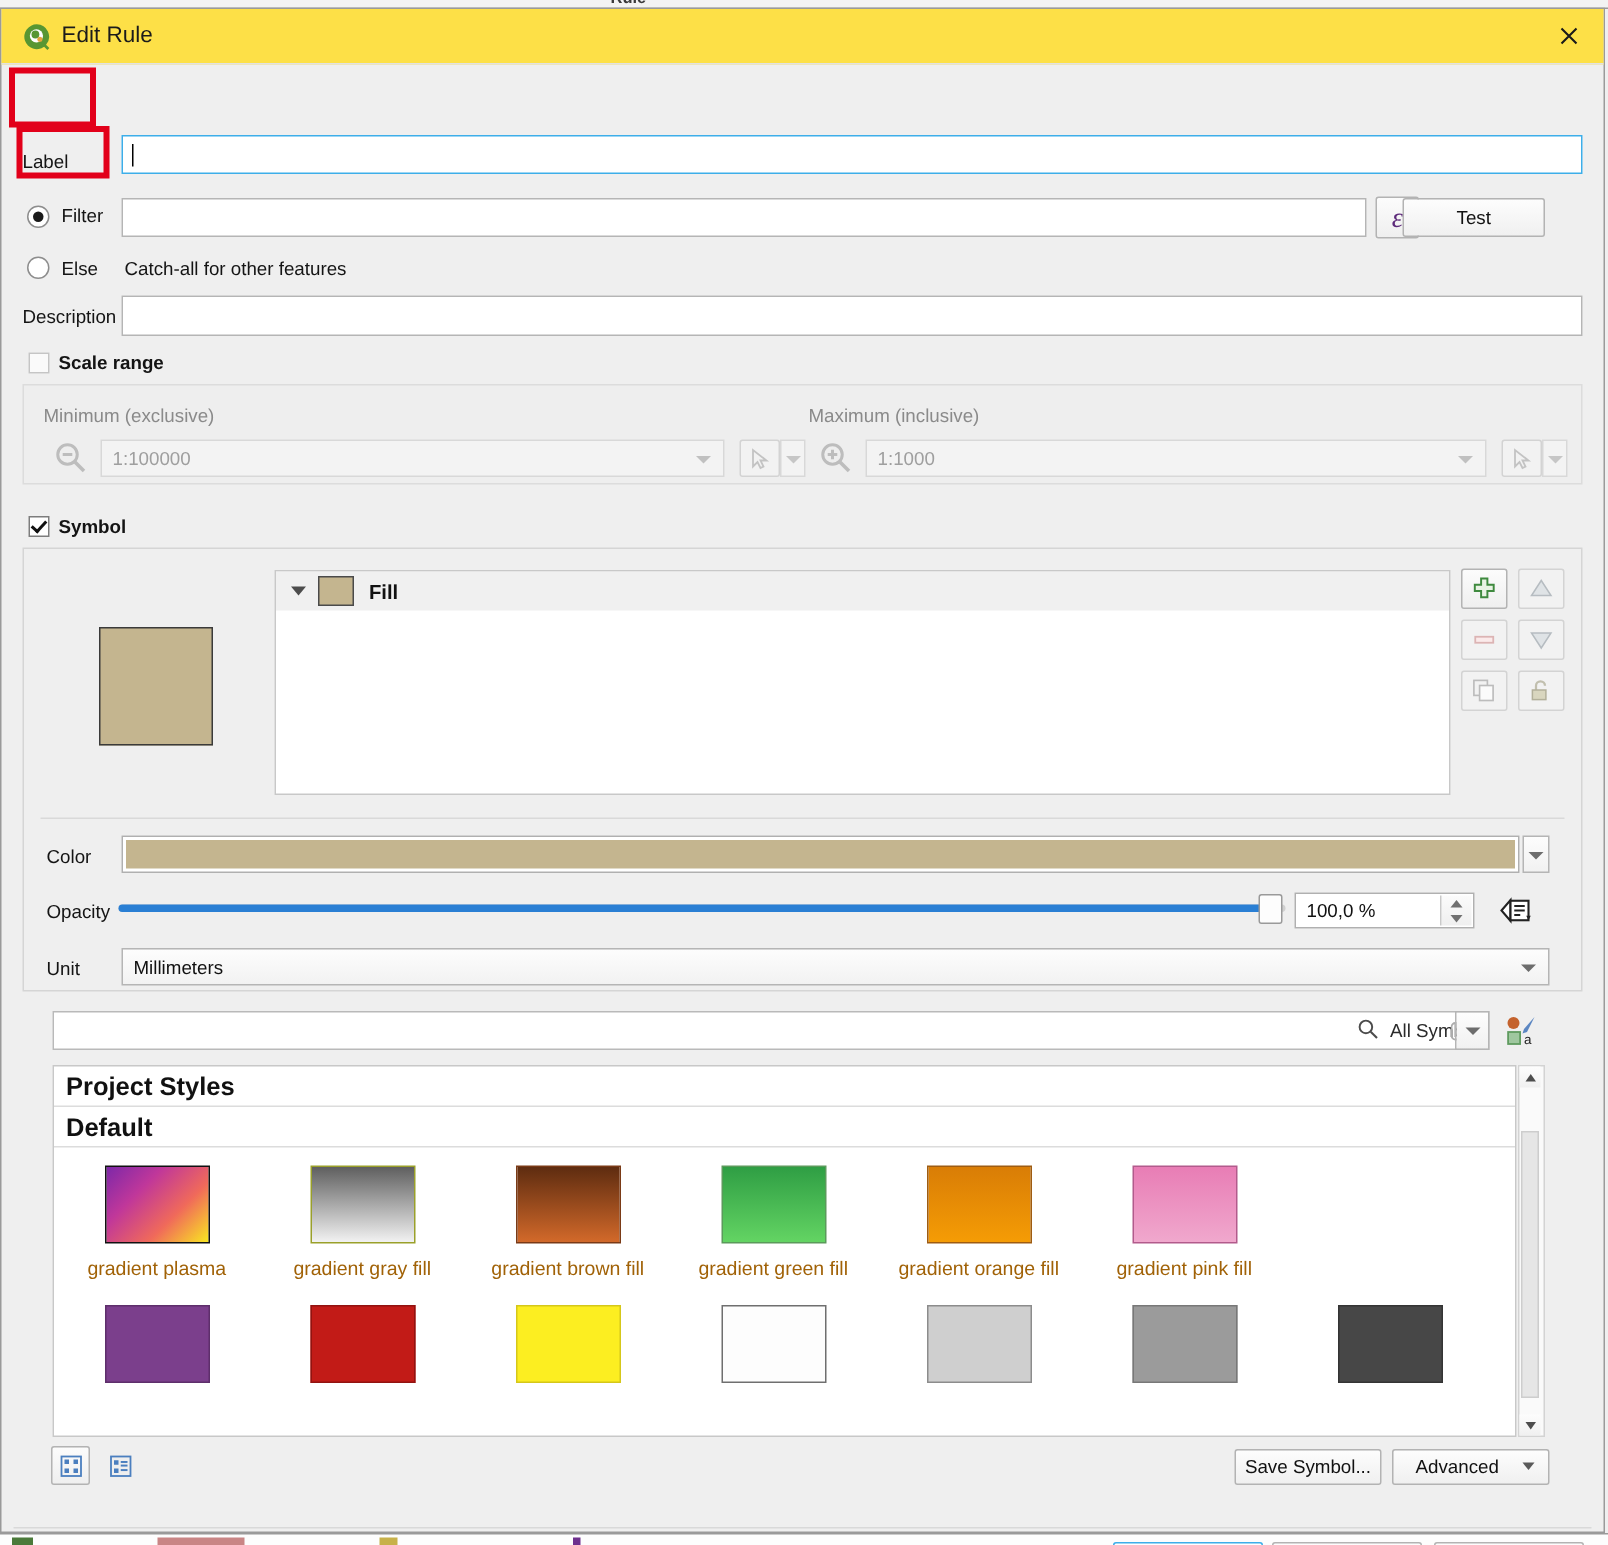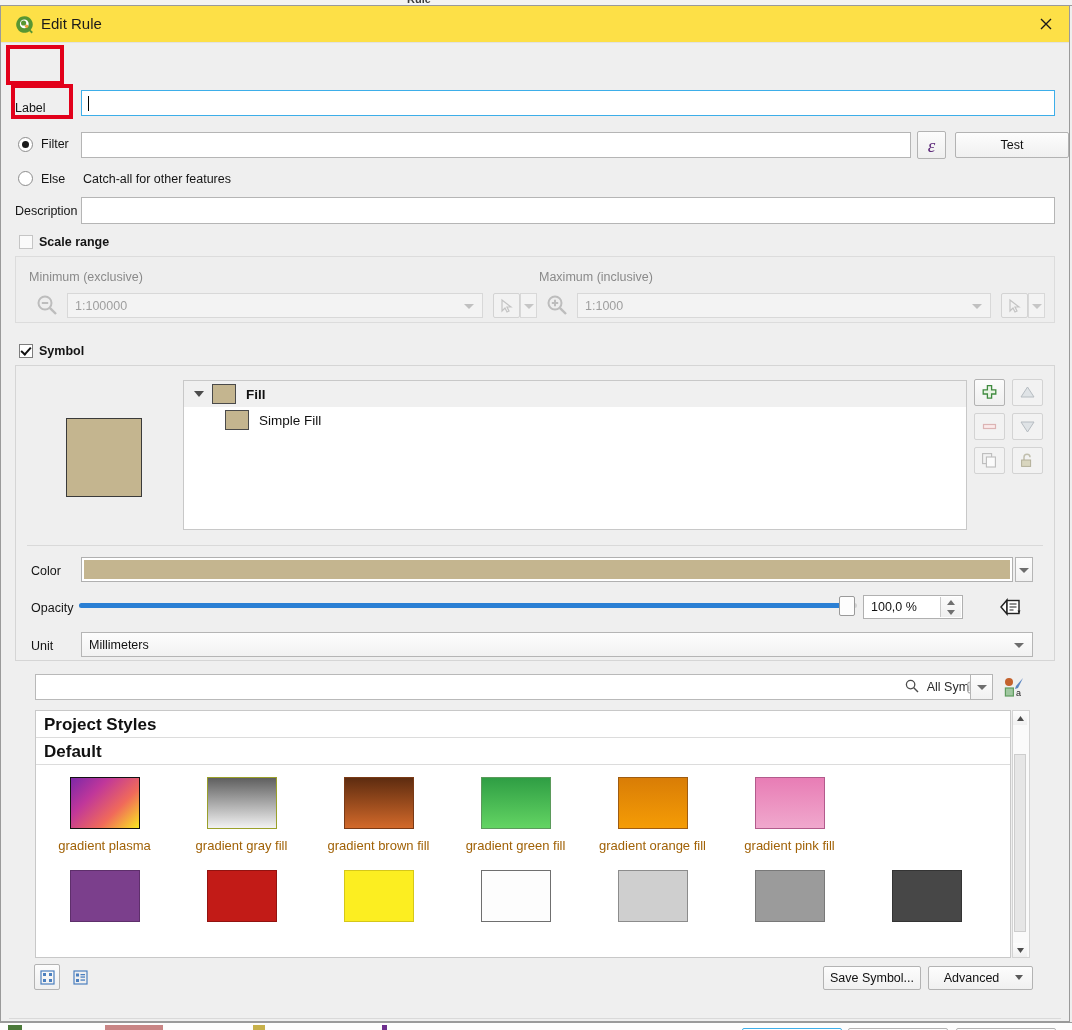--- a/index.html
+++ b/index.html
@@ -154,21 +154,21 @@
       </div>
 
       <span class="radio" style="left:17px;top:94px;">
         <span class="dot"></span>
       </span>
       <span class="lbl" style="left:40px;top:94px;">Filter</span>
       <div class="tinput" style="left:80px;top:89px;width:830px;height:26px;"></div>
       <div class="btn sq" style="left:916px;top:88px;width:29px;height:28px;">
         <span style="font-family:'Liberation Serif',serif;font-size:19px;color:#5d2a7a;font-style:italic;line-height:1;">ε</span>
       </div>
-      <div class="btn" style="left:954px;top:89px;width:114px;height:26px;">Test</div>
+      <div class="btn" style="left:934px;top:89px;width:95px;height:26px;">Test</div>
 
       <span class="radio" style="left:17px;top:128px;"></span>
       <span class="lbl" style="left:40px;top:129px;">Else</span>
       <span class="lbl" style="left:82px;top:129px;">Catch-all for other features</span>
 
       <span class="lbl" style="left:14px;top:161px;">Description</span>
       <div class="tinput" style="left:80px;top:154px;width:974px;height:27px;"></div>
 
       <span class="cbx dis" style="left:18px;top:192px;"></span>
       <span class="lbl b" style="left:38px;top:192px;">Scale range</span>
@@ -223,24 +223,20 @@
       <div class="panel" style="left:14px;top:322px;width:1040px;height:296px;"></div>
 
       <div class="preview" style="left:65px;top:375px;width:76px;height:79px;background:#c4b58f;"></div>
 
       <div class="treebox" style="left:182px;top:337px;width:784px;height:150px;">
         <div class="trow sel" style="padding-left:10px;">
           <span class="tri"></span>
           <span class="swatch" style="margin-left:8px;background:#c4b58f;"></span>
           <span style="margin-left:10px;font-weight:bold;">Fill</span>
         </div>
-        <div class="trow" style="padding-left:41px;">
-          <span class="swatch" style="background:#c4b58f;"></span>
-          <span style="margin-left:10px;">Simple Fill</span>
-        </div>
       </div>
 
       <div class="btn sq" style="left:973px;top:336px;width:31px;height:27px;">
         <svg width="17" height="17" viewBox="0 0 17 17">
           <path d="M6.4 1.6h4.2v4.2h4.2v4.2h-4.2v4.2H6.4v-4.2H2.2V5.8h4.2z" fill="#e9f3e5" stroke="#3f8a3f" stroke-width="1.3"></path>
         </svg>
       </div>
       <div class="btn dis" style="left:1011px;top:336px;width:31px;height:27px;">
         <svg width="17" height="17" viewBox="0 0 17 17">
             <path d="M8.5 3 L15 13 H2 Z" fill="#dfe3e6" stroke="#b6bcc1" stroke-width="1"></path>
@@ -276,21 +272,21 @@
         <span class="fillc" style="background:#c4b58f;display:block;"></span>
       </div>
       <div class="dropbtn" style="left:1014px;top:514px;width:18px;height:25px;">
           <span class="arr"></span>
         </div>
 
       <span class="lbl" style="left:30px;top:558px;">Opacity</span>
       <div class="sliderTrack" style="left:78px;top:560px;width:778px;"></div>
       <div class="sliderFill" style="left:78px;top:560px;width:764px;"></div>
       <div class="sliderHandle" style="left:838px;top:553px;"></div>
-      <div class="spin" style="left:862px;top:552px;width:100px;height:24px;text-align:center;">
+      <div class="spin" style="left:862px;top:552px;width:120px;height:24px;text-align:center;">
         <span>100,0 %</span>
         <span class="spinbtns">
             <i class="u"></i>
             <i class="d"></i>
           </span>
       </div>
       <span class="iconbtn" style="left:996px;top:552px;width:28px;height:24px;">
         <svg width="24" height="20" viewBox="0 0 24 20">
           <path d="M2 10 L8 3 V17 Z" fill="#fff" stroke="#222" stroke-width="1.4"></path>
           <rect x="8" y="3.5" width="12" height="13" fill="#fff" stroke="#222" stroke-width="1.4"></rect>

